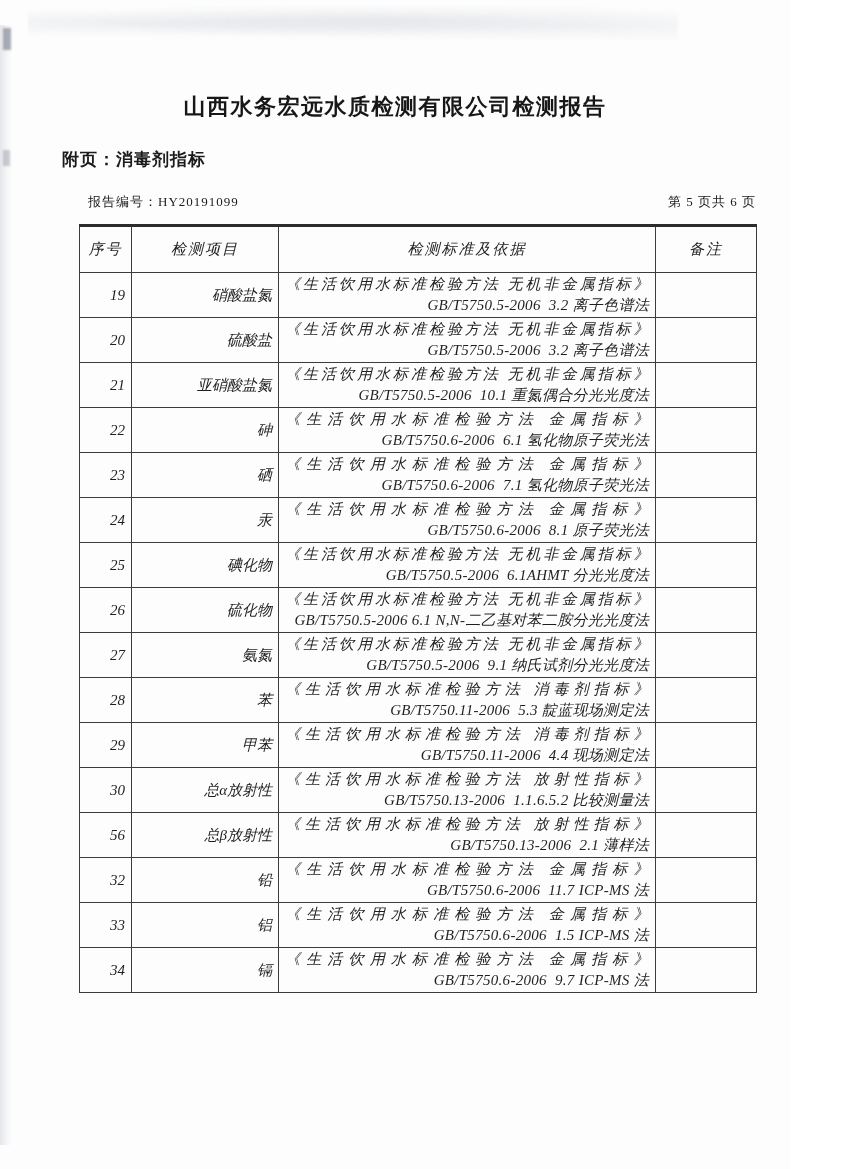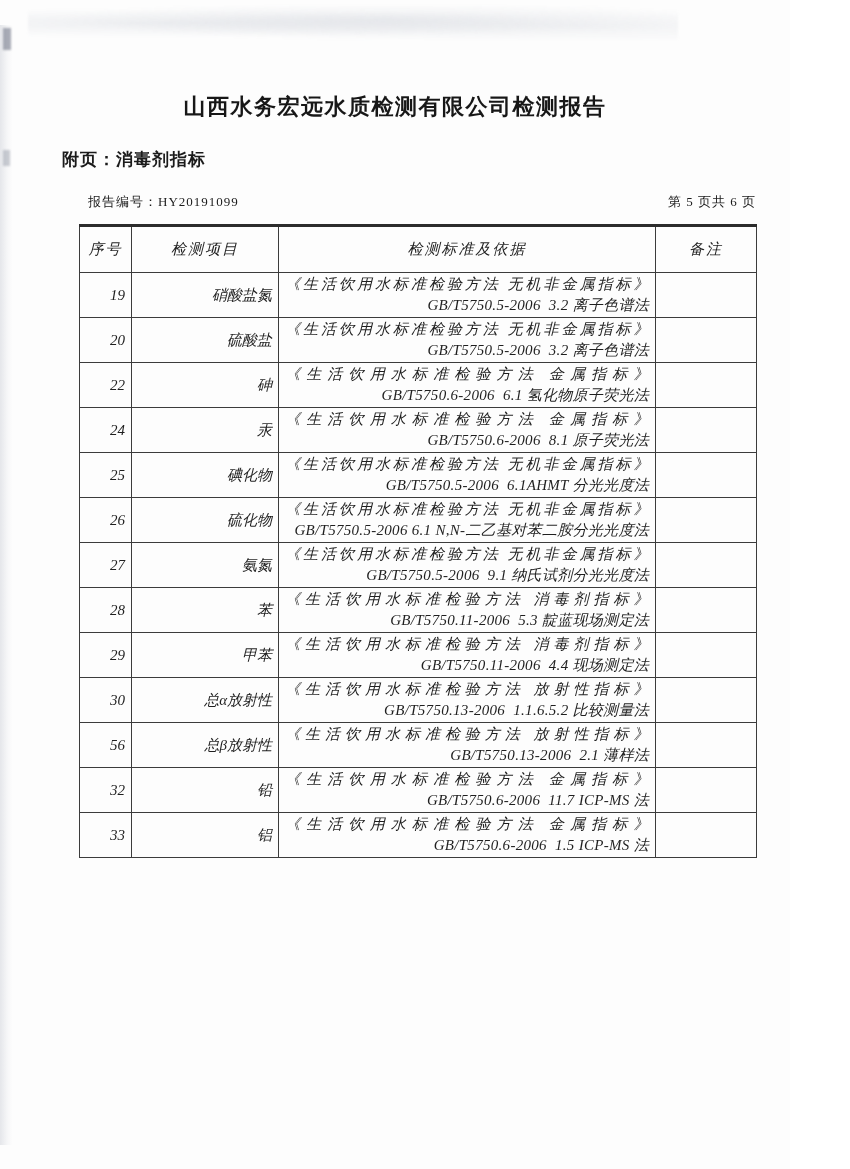--- a/index.html
+++ b/index.html
@@ -119,29 +119,47 @@
         <tr>
           <td class="c-no">20</td>
           <td class="c-item">硫酸盐</td>
           <td class="c-std">
             <span class="std1">《生活饮用水标准检验方法 无机非金属指标》</span>
             <span class="std2">GB/T5750.5-2006  3.2 离子色谱法</span>
           </td>
           <td class="c-remark"></td>
         </tr>
         <tr>
+          <td class="c-no">21</td>
+          <td class="c-item">亚硝酸盐氮</td>
+          <td class="c-std">
+            <span class="std1">《生活饮用水标准检验方法 无机非金属指标》</span>
+            <span class="std2">GB/T5750.5-2006  10.1 重氮偶合分光光度法</span>
+          </td>
+          <td class="c-remark"></td>
+        </tr>
+        <tr>
           <td class="c-no">22</td>
           <td class="c-item">砷</td>
           <td class="c-std">
             <span class="std1">《生活饮用水标准检验方法 金属指标》</span>
             <span class="std2">GB/T5750.6-2006  6.1 氢化物原子荧光法</span>
           </td>
           <td class="c-remark"></td>
         </tr>
         <tr>
+          <td class="c-no">23</td>
+          <td class="c-item">硒</td>
+          <td class="c-std">
+            <span class="std1">《生活饮用水标准检验方法 金属指标》</span>
+            <span class="std2">GB/T5750.6-2006  7.1 氢化物原子荧光法</span>
+          </td>
+          <td class="c-remark"></td>
+        </tr>
+        <tr>
           <td class="c-no">24</td>
           <td class="c-item">汞</td>
           <td class="c-std">
             <span class="std1">《生活饮用水标准检验方法 金属指标》</span>
             <span class="std2">GB/T5750.6-2006  8.1 原子荧光法</span>
           </td>
           <td class="c-remark"></td>
         </tr>
         <tr>
           <td class="c-no">25</td>
@@ -214,20 +232,29 @@
             <span class="std2">GB/T5750.6-2006  11.7 ICP-MS 法</span>
           </td>
           <td class="c-remark"></td>
         </tr>
         <tr>
           <td class="c-no">33</td>
           <td class="c-item">铝</td>
           <td class="c-std">
             <span class="std1">《生活饮用水标准检验方法 金属指标》</span>
             <span class="std2">GB/T5750.6-2006  1.5 ICP-MS 法</span>
+          </td>
+          <td class="c-remark"></td>
+        </tr>
+        <tr>
+          <td class="c-no">34</td>
+          <td class="c-item">镉</td>
+          <td class="c-std">
+            <span class="std1">《生活饮用水标准检验方法 金属指标》</span>
+            <span class="std2">GB/T5750.6-2006  9.7 ICP-MS 法</span>
           </td>
           <td class="c-remark"></td>
         </tr>
       </tbody>
   </table>
 
   <svg class="red-stamp" viewBox="0 0 50 150" xmlns="http://www.w3.org/2000/svg">
     <g stroke="#c5344a" fill="none" stroke-width="2.2" stroke-linecap="round" transform="rotate(-18 25 75)">
       <path d="M 48 10 A 85 85 0 0 0 12 75 A 85 85 0 0 0 46 140"></path>
       <path d="M 30 52 l 10 -6 M 28 62 l 14 -4 M 26 72 l 13 2 M 29 84 l 11 5 M 34 96 l 9 7"></path>

